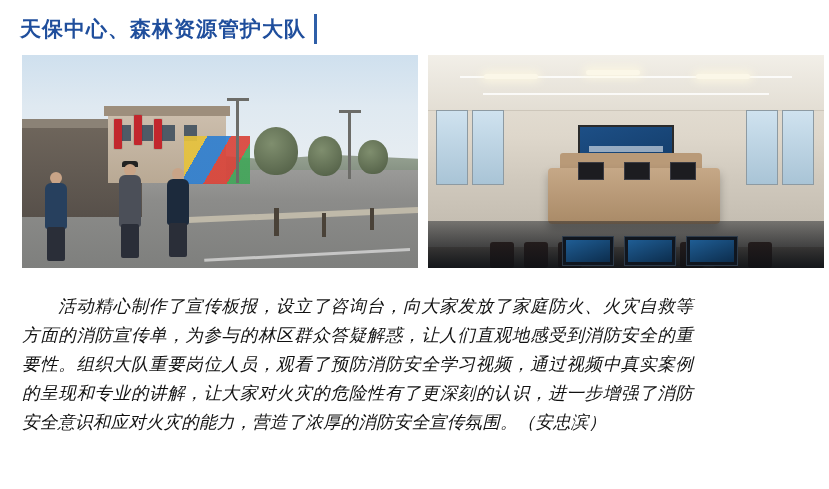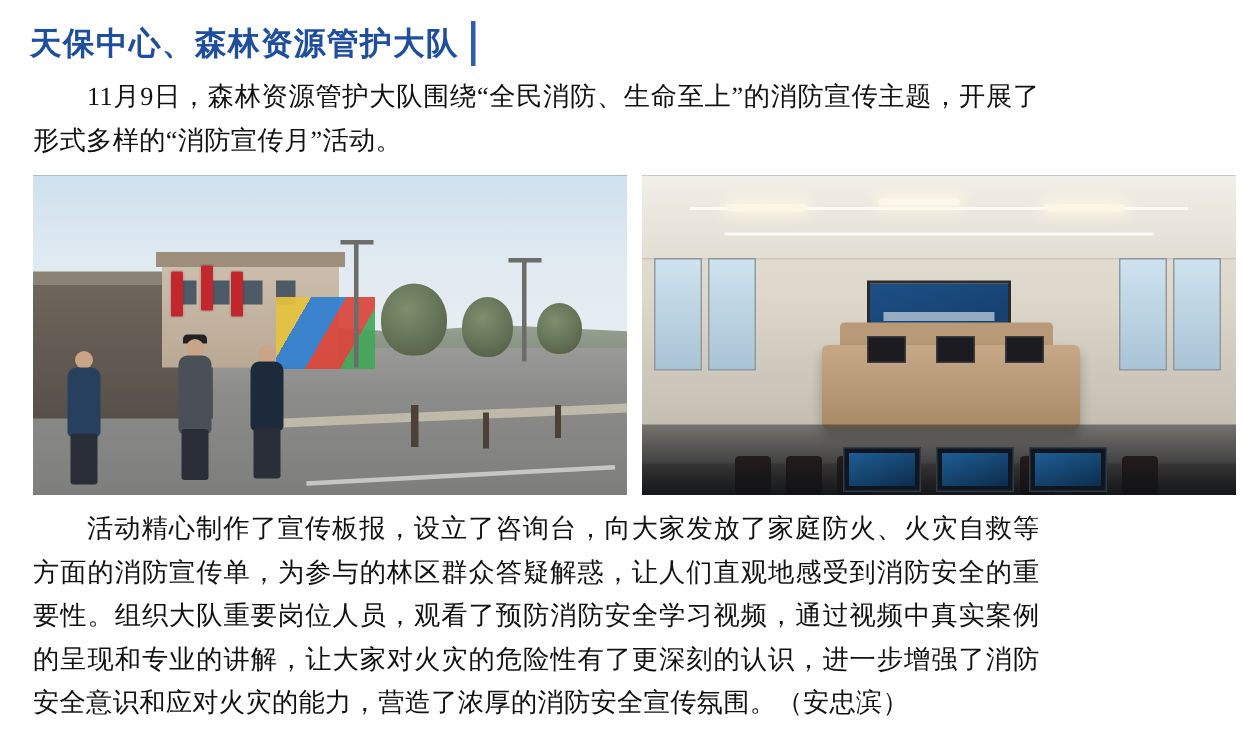--- a/index.html
+++ b/index.html
@@ -47,21 +47,22 @@
     text-align: justify;
     text-justify: inter-ideograph;
     margin: 4px 4px 0 4px;
     letter-spacing: 0.2px;
   }
   .para.first {
     text-indent: 36px;
   }
   .para.second {
     text-indent: 36px;
-    margin-top: 8px;
+    margin-top: 24px;
+    font-style: italic;
   }
 
   
   .photos {
     display: flex;
     gap: 10px;
     margin: 9px 4px 0 4px;
   }
   .photo {
     position: relative;
@@ -230,21 +231,20 @@
 <body>
 
 <div class="page">
 
   
   <div class="heading-wrap">
     <div class="heading">天保中心、森林资源管护大队</div>
   </div>
 
   
-  <p class="para first">11月9日，森林资源管护大队围绕“全民消防、生命至上”的消防宣传主题，开展了形式多样的“消防宣传月”活动。</p>
 
   
   <div class="photos">
 
     <div class="photo">
       <div class="p1-sky"></div>
       <div class="p1-hill"></div>
       <div class="p1-road"></div>
       <div class="p1-road-shoulder"></div>
       <div class="p1-road-line"></div>

